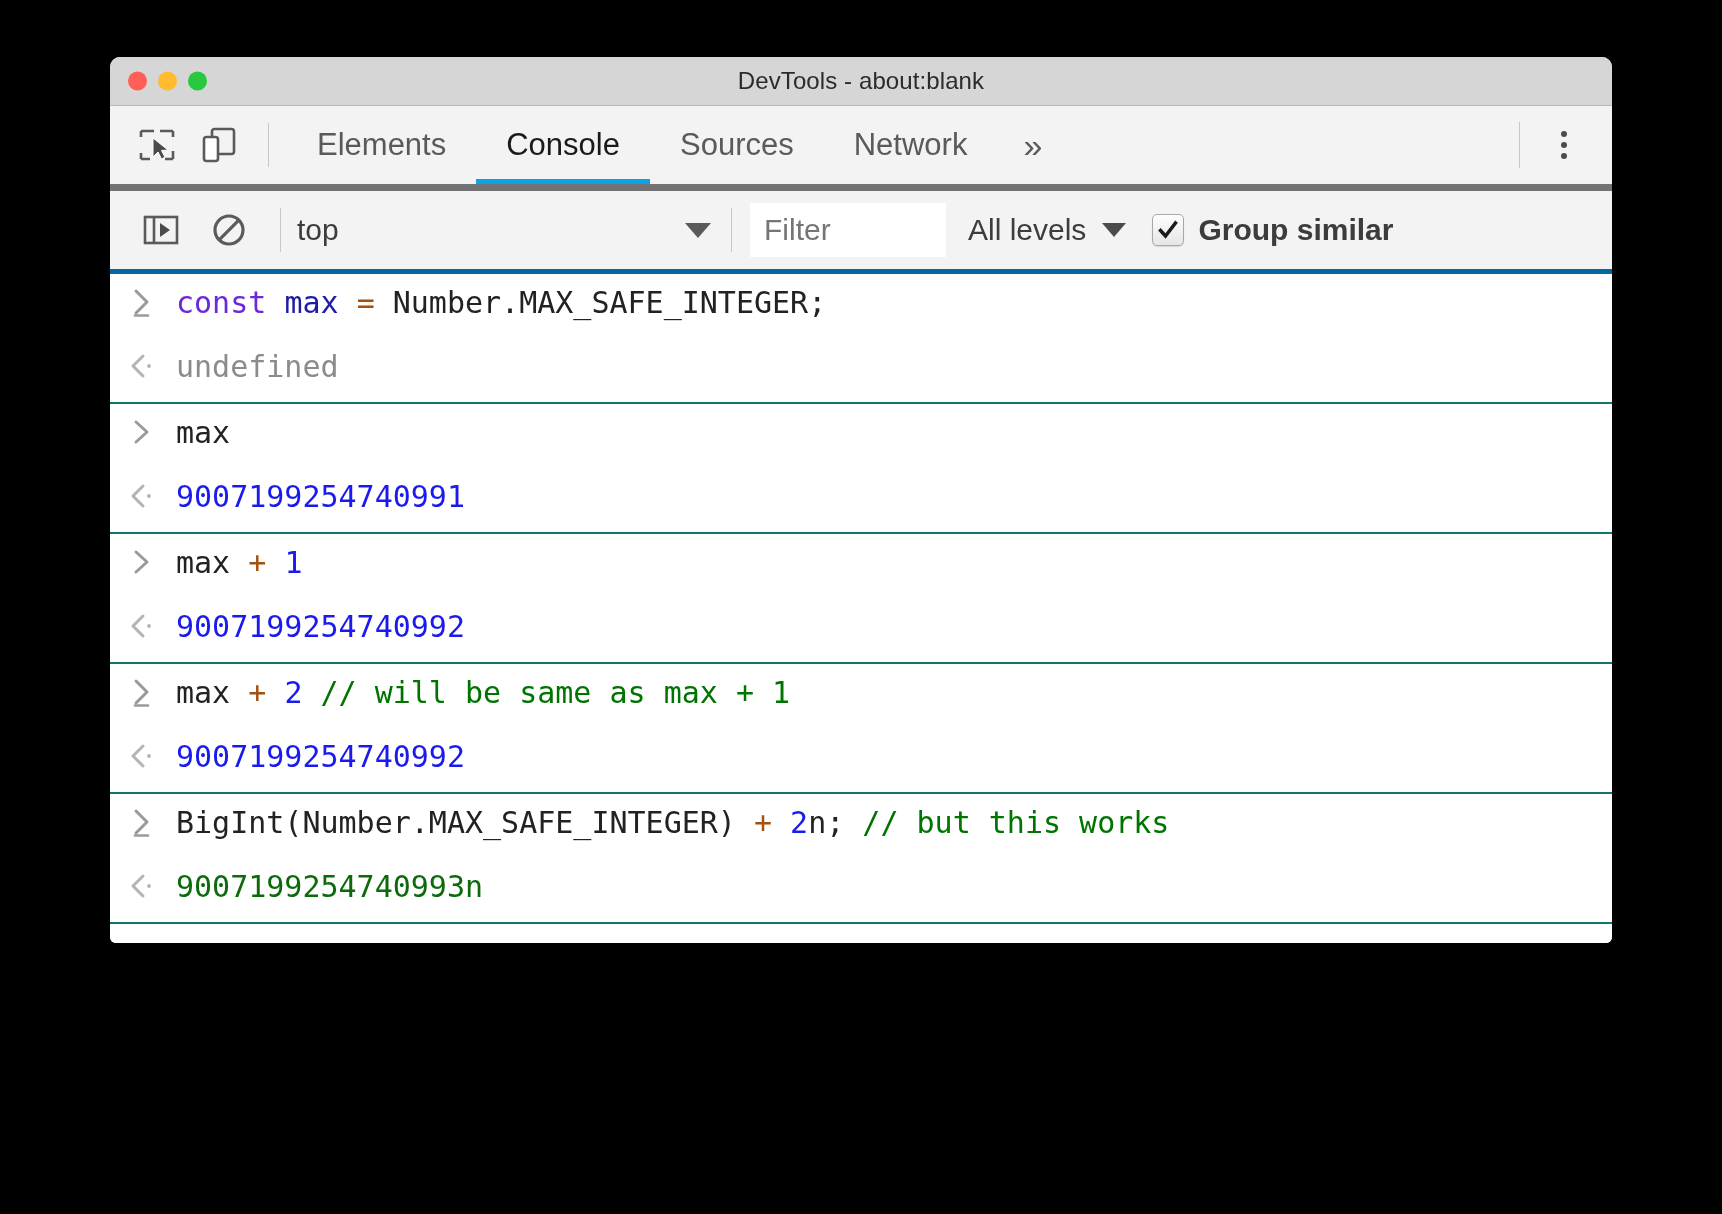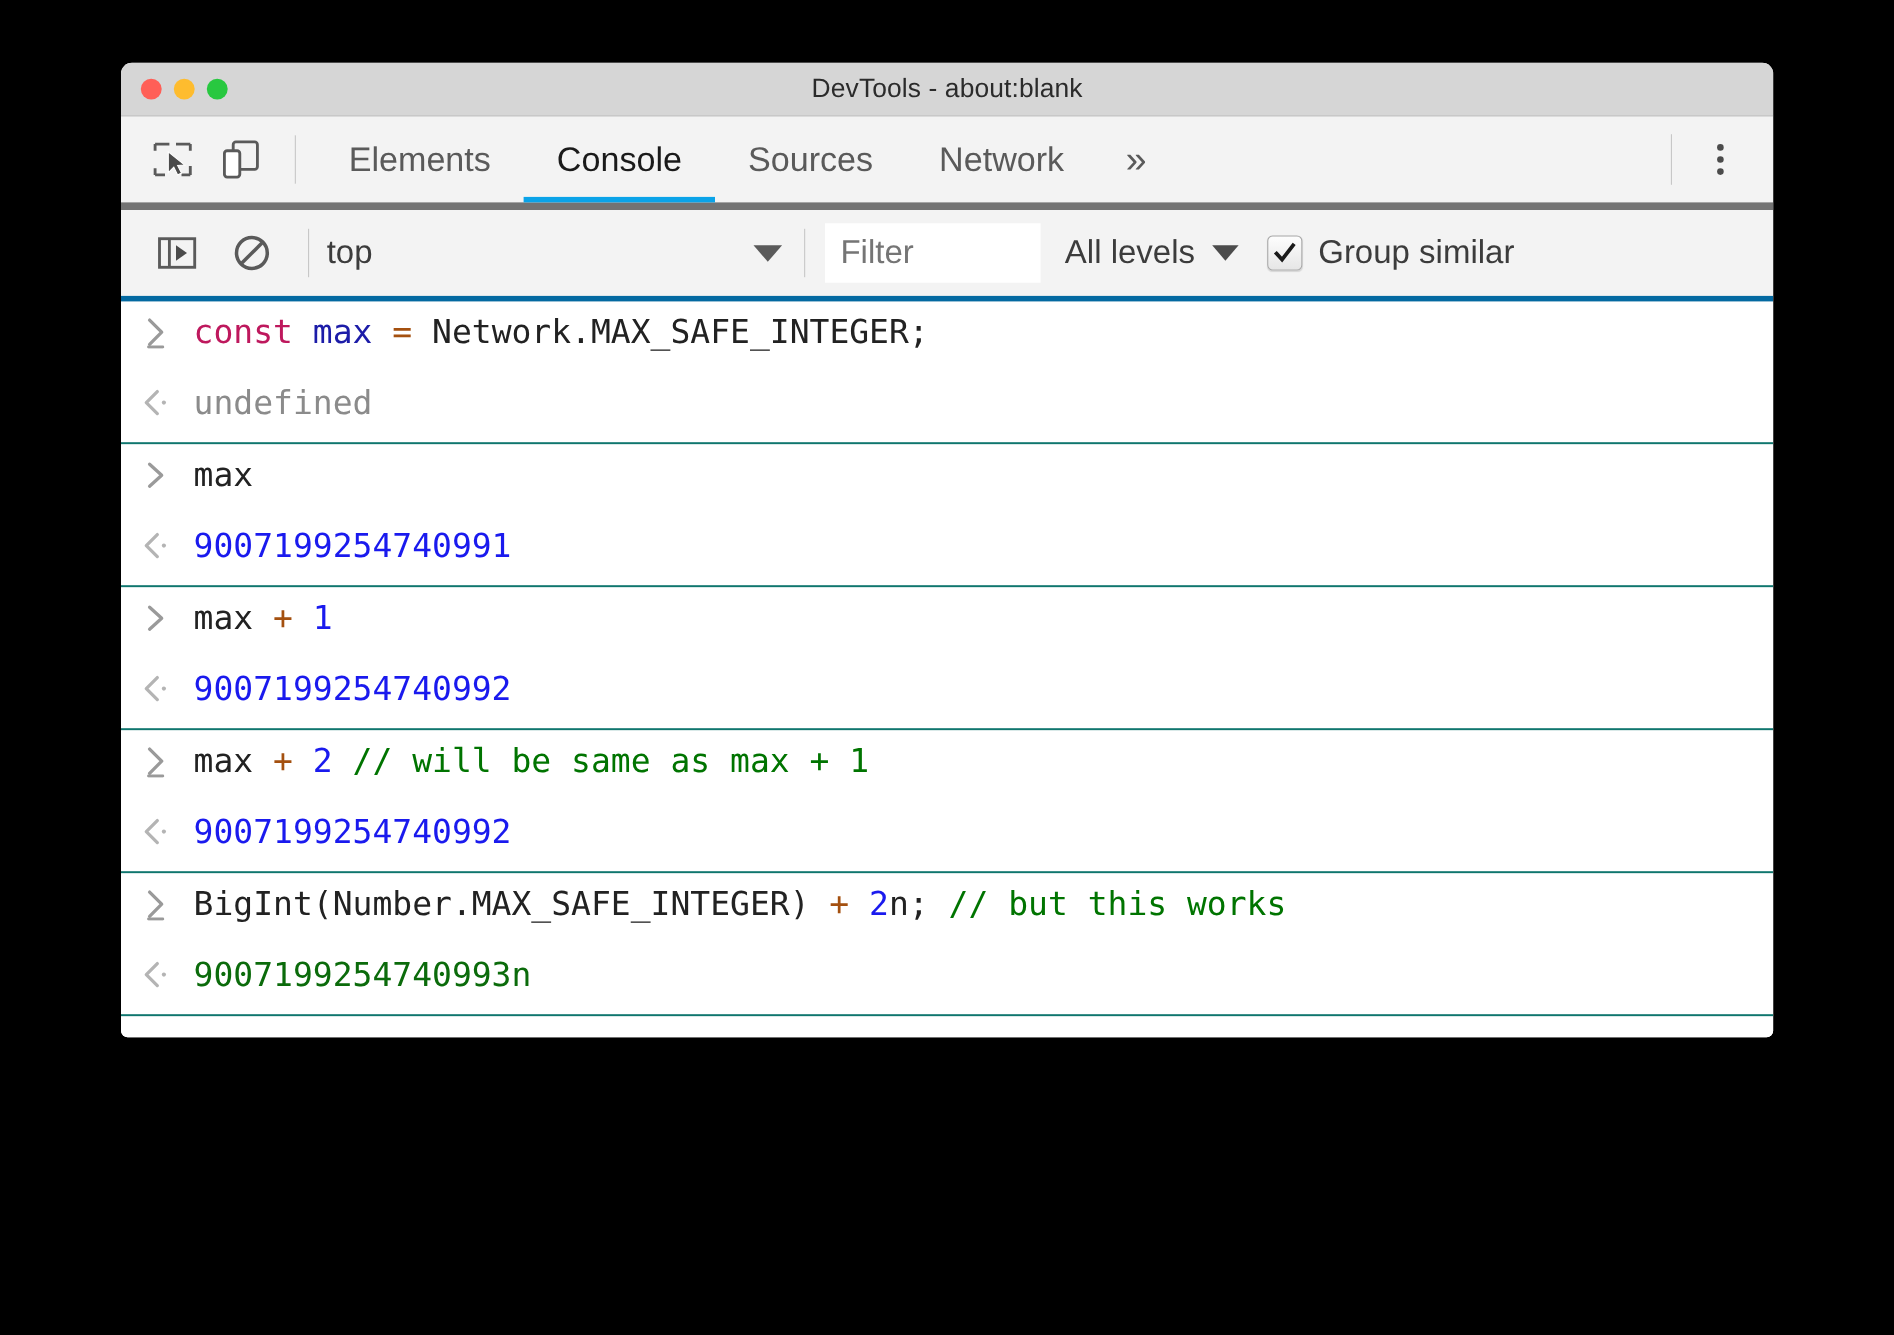--- a/index.html
+++ b/index.html
@@ -242,20 +242,21 @@
     display: flex;
     align-items: center;
     justify-content: center;
     margin-right: 14px;
     box-shadow: 0 1px 1px rgba(0,0,0,0.12);
   }
   .checkbox svg { display: block; }
   .groupsim-label {
     font-size: 30px;
     color: #3c3c3c;
+    font-weight: bold;
   }
 
   
   .console {
     background: #ffffff;
     font-family: "DejaVu Sans Mono", monospace;
   }
   .row {
     display: flex;
     align-items: flex-start;
@@ -275,21 +276,21 @@
     padding-top: 4px;
   }
   .line-text {
     font-size: 30px;
     line-height: 1.34;
     white-space: pre;
     padding-right: 18px;
   }
 
   
-  .tok-kw      { color: #be185d; }
+  .tok-kw      { color: #6d28d9; }
   .tok-var     { color: #1c1ca8; }
   .tok-op      { color: #a4500f; }
   .tok-plain   { color: #222222; }
   .tok-num     { color: #1a1aee; }
   .tok-comment { color: #007400; }
   .tok-undef   { color: #8b8b8b; }
   .tok-bigint  { color: #0b6b0b; }
 
   .prompt-row {
     display: flex;
@@ -409,21 +410,21 @@
   </div>
 
   <div class="console" id="console-body">
       <div class="row input">
         <div class="gutter">
           <svg width="24" height="30" viewBox="0 0 24 30">
             <path d="M5 4 L16 15 L5 26" stroke="#9a9a9a" stroke-width="3" fill="none" stroke-linecap="round" stroke-linejoin="round"></path>
             <line x1="4" y1="28.5" x2="17" y2="28.5" stroke="#9a9a9a" stroke-width="2.6" stroke-linecap="round"></line>
           </svg>
         </div>
-        <div class="line-text"><span class="tok-kw">const</span><span class="tok-plain"> </span><span class="tok-var">max</span><span class="tok-plain"> </span><span class="tok-op">=</span><span class="tok-plain"> Network.MAX_SAFE_INTEGER;</span></div>
+        <div class="line-text"><span class="tok-kw">const</span><span class="tok-plain"> </span><span class="tok-var">max</span><span class="tok-plain"> </span><span class="tok-op">=</span><span class="tok-plain"> Number.MAX_SAFE_INTEGER;</span></div>
       </div>
       <div class="row output">
         <div class="gutter">
           <svg width="26" height="30" viewBox="0 0 26 30">
             <path d="M13 5 L3 15 L13 25" stroke="#b4b4b4" stroke-width="3" fill="none" stroke-linecap="round" stroke-linejoin="round"></path>
             <circle cx="19" cy="15" r="1.9" fill="#b4b4b4"></circle>
           </svg>
         </div>
         <div class="line-text"><span class="tok-undef">undefined</span></div>
       </div>

